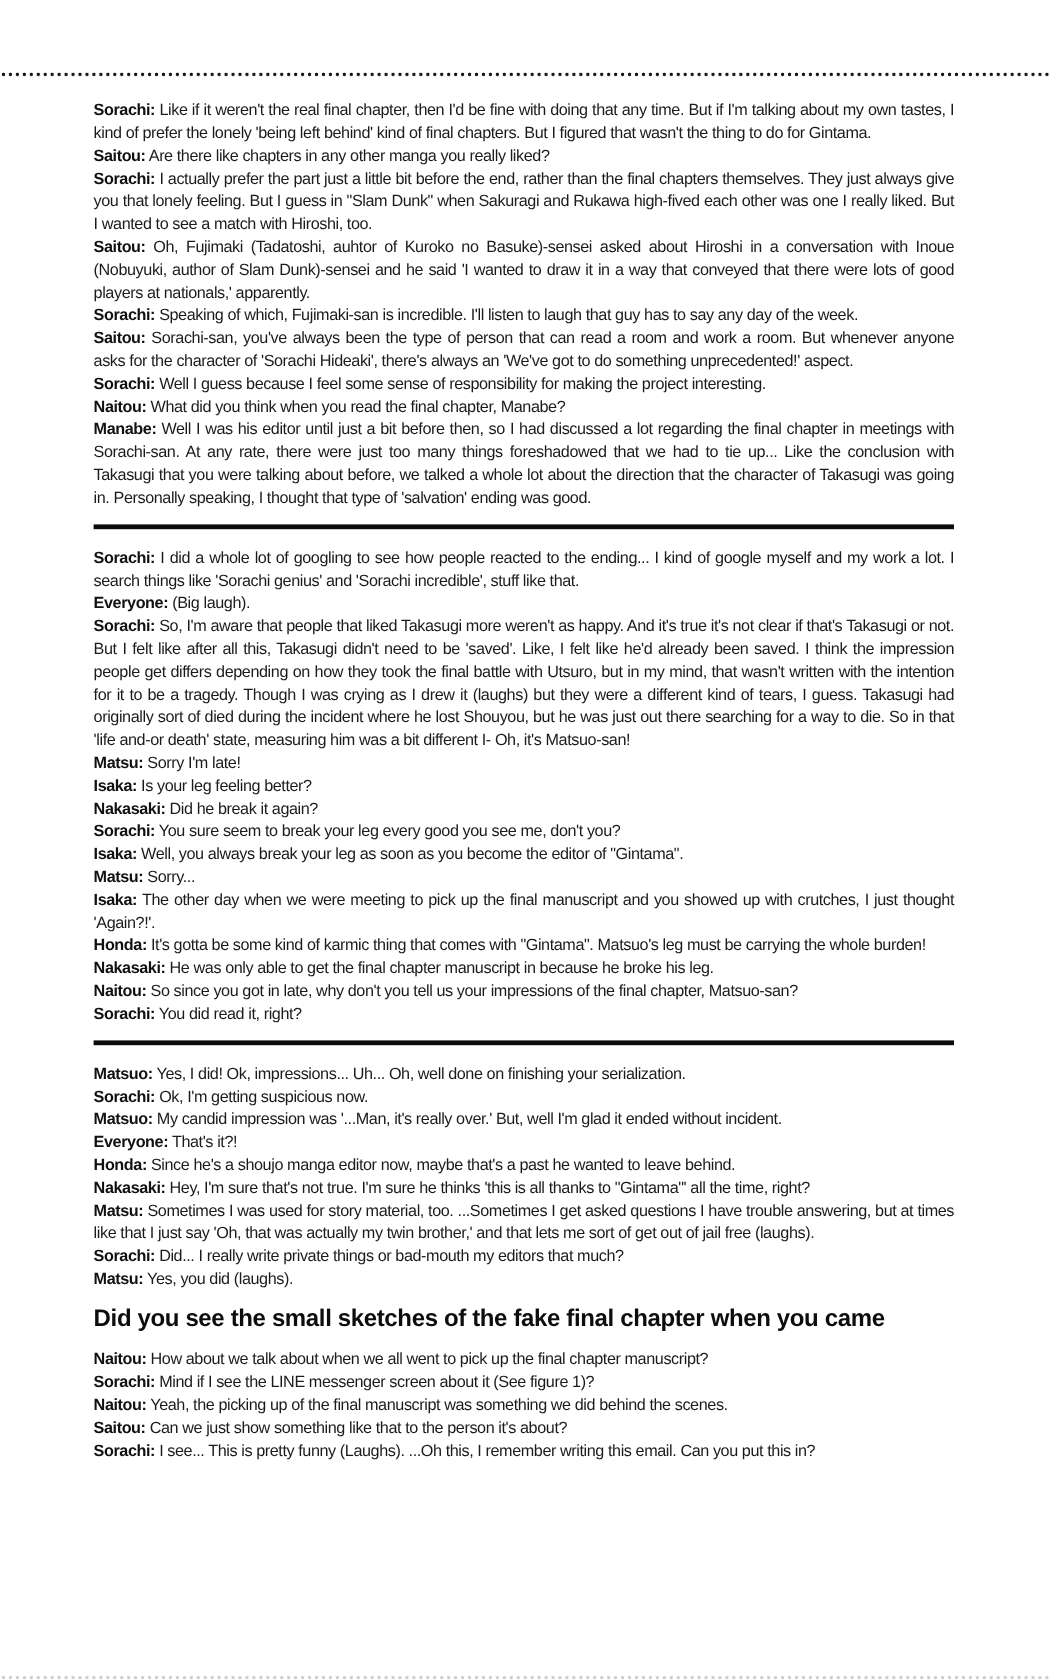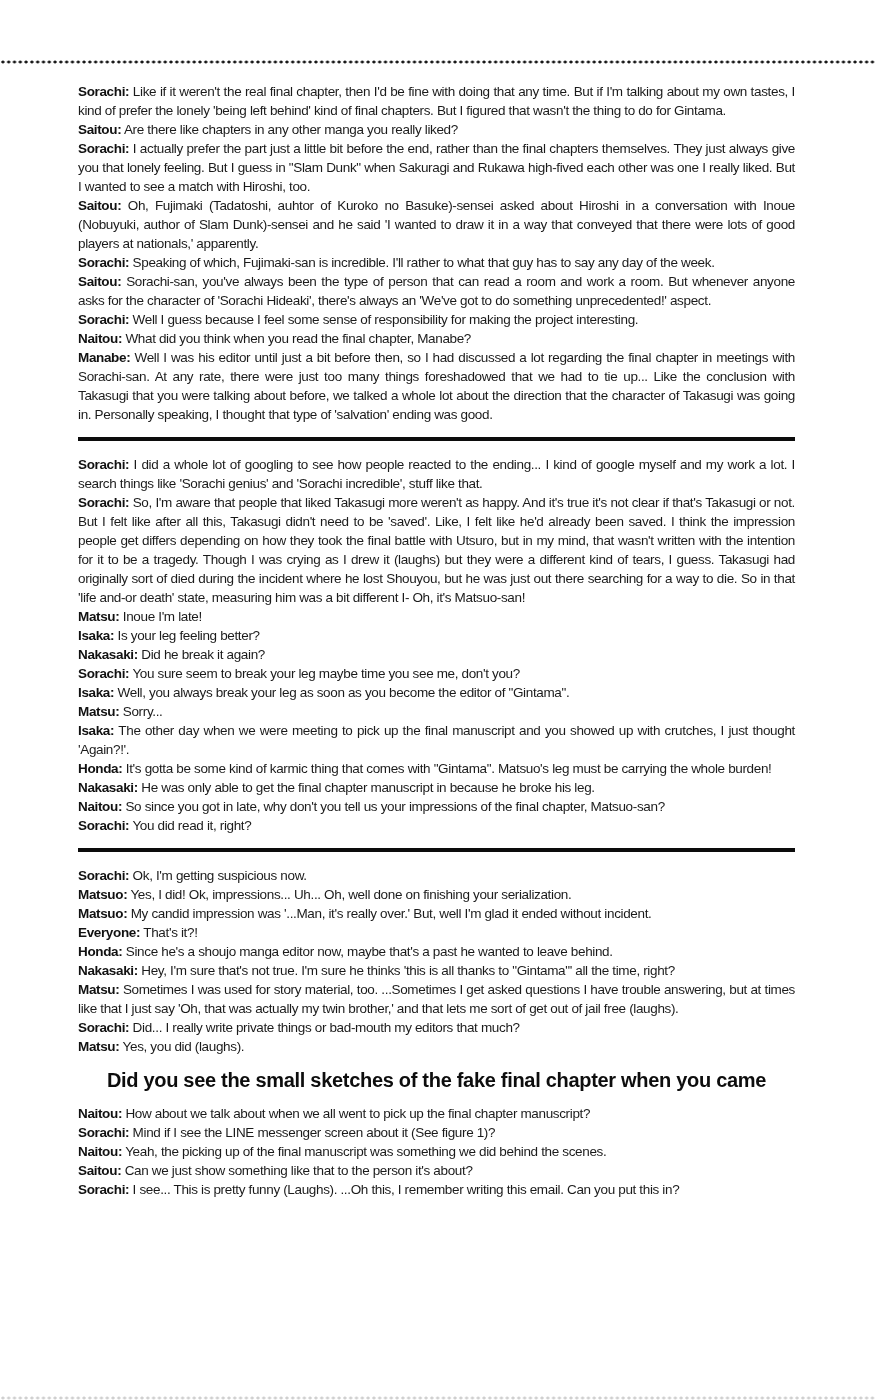--- a/index.html
+++ b/index.html
@@ -50,70 +50,71 @@
     color: #111111;
   }
   hr.divider {
     border: none;
     height: 4px;
     background: #0c0c0c;
     margin: 13px 0 14px 0;
   }
   h2.question-heading {
     margin: 11px 0 10px 0;
-    text-align: center;
+    text-align: left;
     font-weight: 700;
     font-size: 20px;
     line-height: 27px;
     letter-spacing: -0.3px;
     color: #0d0d0d;
   }
 </style>
 </head>
 <body>
 
 <div class="page">
   <div class="dotted-rule top"></div>
 
   <main class="column">
     <section class="dialogue">
         <p><b class="speaker">Sorachi:</b><span> Like if it weren't the real final chapter, then I'd be fine with doing that any time. But if I'm talking about my own tastes, I kind of prefer the lonely 'being left behind' kind of final chapters. But I figured that wasn't the thing to do for Gintama.</span></p>
         <p><b class="speaker">Saitou:</b><span> Are there like chapters in any other manga you really liked?</span></p>
         <p><b class="speaker">Sorachi:</b><span> I actually prefer the part just a little bit before the end, rather than the final chapters themselves. They just always give you that lonely feeling. But I guess in "Slam Dunk" when Sakuragi and Rukawa high-fived each other was one I really liked. But I wanted to see a match with Hiroshi, too.</span></p>
         <p><b class="speaker">Saitou:</b><span> Oh, Fujimaki (Tadatoshi, auhtor of Kuroko no Basuke)-sensei asked about Hiroshi in a conversation with Inoue (Nobuyuki, author of Slam Dunk)-sensei and he said 'I wanted to draw it in a way that conveyed that there were lots of good players at nationals,' apparently.</span></p>
-        <p><b class="speaker">Sorachi:</b><span> Speaking of which, Fujimaki-san is incredible. I'll rather to what that guy has to say any day of the week.</span></p>
+        <p><b class="speaker">Sorachi:</b><span> Speaking of which, Fujimaki-san is incredible. I'll listen to laugh that guy has to say any day of the week.</span></p>
         <p><b class="speaker">Saitou:</b><span> Sorachi-san, you've always been the type of person that can read a room and work a room. But whenever anyone asks for the character of 'Sorachi Hideaki', there's always an 'We've got to do something unprecedented!' aspect.</span></p>
         <p><b class="speaker">Sorachi:</b><span> Well I guess because I feel some sense of responsibility for making the project interesting.</span></p>
         <p><b class="speaker">Naitou:</b><span> What did you think when you read the final chapter, Manabe?</span></p>
         <p><b class="speaker">Manabe:</b><span> Well I was his editor until just a bit before then, so I had discussed a lot regarding the final chapter in meetings with Sorachi-san. At any rate, there were just too many things foreshadowed that we had to tie up... Like the conclusion with Takasugi that you were talking about before, we talked a whole lot about the direction that the character of Takasugi was going in. Personally speaking, I thought that type of 'salvation' ending was good.</span></p>
       </section>
 
     <hr class="divider">
 
     <section class="dialogue">
         <p><b class="speaker">Sorachi:</b><span> I did a whole lot of googling to see how people reacted to the ending... I kind of google myself and my work a lot. I search things like 'Sorachi genius' and 'Sorachi incredible', stuff like that.</span></p>
+        <p><b class="speaker">Everyone:</b><span> (Big laugh).</span></p>
         <p><b class="speaker">Sorachi:</b><span> So, I'm aware that people that liked Takasugi more weren't as happy. And it's true it's not clear if that's Takasugi or not. But I felt like after all this, Takasugi didn't need to be 'saved'. Like, I felt like he'd already been saved. I think the impression people get differs depending on how they took the final battle with Utsuro, but in my mind, that wasn't written with the intention for it to be a tragedy. Though I was crying as I drew it (laughs) but they were a different kind of tears, I guess. Takasugi had originally sort of died during the incident where he lost Shouyou, but he was just out there searching for a way to die. So in that 'life and-or death' state, measuring him was a bit different I- Oh, it's Matsuo-san!</span></p>
-        <p><b class="speaker">Matsu:</b><span> Inoue I'm late!</span></p>
+        <p><b class="speaker">Matsu:</b><span> Sorry I'm late!</span></p>
         <p><b class="speaker">Isaka:</b><span> Is your leg feeling better?</span></p>
         <p><b class="speaker">Nakasaki:</b><span> Did he break it again?</span></p>
-        <p><b class="speaker">Sorachi:</b><span> You sure seem to break your leg maybe time you see me, don't you?</span></p>
+        <p><b class="speaker">Sorachi:</b><span> You sure seem to break your leg every good you see me, don't you?</span></p>
         <p><b class="speaker">Isaka:</b><span> Well, you always break your leg as soon as you become the editor of "Gintama".</span></p>
         <p><b class="speaker">Matsu:</b><span> Sorry...</span></p>
         <p><b class="speaker">Isaka:</b><span> The other day when we were meeting to pick up the final manuscript and you showed up with crutches, I just thought 'Again?!'.</span></p>
         <p><b class="speaker">Honda:</b><span> It's gotta be some kind of karmic thing that comes with "Gintama". Matsuo's leg must be carrying the whole burden!</span></p>
         <p><b class="speaker">Nakasaki:</b><span> He was only able to get the final chapter manuscript in because he broke his leg.</span></p>
         <p><b class="speaker">Naitou:</b><span> So since you got in late, why don't you tell us your impressions of the final chapter, Matsuo-san?</span></p>
         <p><b class="speaker">Sorachi:</b><span> You did read it, right?</span></p>
       </section>
 
     <hr class="divider">
 
     <section class="dialogue">
+        <p><b class="speaker">Matsuo:</b><span> Yes, I did! Ok, impressions... Uh... Oh, well done on finishing your serialization.</span></p>
         <p><b class="speaker">Sorachi:</b><span> Ok, I'm getting suspicious now.</span></p>
-        <p><b class="speaker">Matsuo:</b><span> Yes, I did! Ok, impressions... Uh... Oh, well done on finishing your serialization.</span></p>
         <p><b class="speaker">Matsuo:</b><span> My candid impression was '...Man, it's really over.' But, well I'm glad it ended without incident.</span></p>
         <p><b class="speaker">Everyone:</b><span> That's it?!</span></p>
         <p><b class="speaker">Honda:</b><span> Since he's a shoujo manga editor now, maybe that's a past he wanted to leave behind.</span></p>
         <p><b class="speaker">Nakasaki:</b><span> Hey, I'm sure that's not true. I'm sure he thinks 'this is all thanks to "Gintama"' all the time, right?</span></p>
         <p><b class="speaker">Matsu:</b><span> Sometimes I was used for story material, too. ...Sometimes I get asked questions I have trouble answering, but at times like that I just say 'Oh, that was actually my twin brother,' and that lets me sort of get out of jail free (laughs).</span></p>
         <p><b class="speaker">Sorachi:</b><span> Did... I really write private things or bad-mouth my editors that much?</span></p>
         <p><b class="speaker">Matsu:</b><span> Yes, you did (laughs).</span></p>
       </section>
 
     <h2 class="question-heading"><span>Did you see the small sketches of the fake final chapter when you came</span><br></h2>

